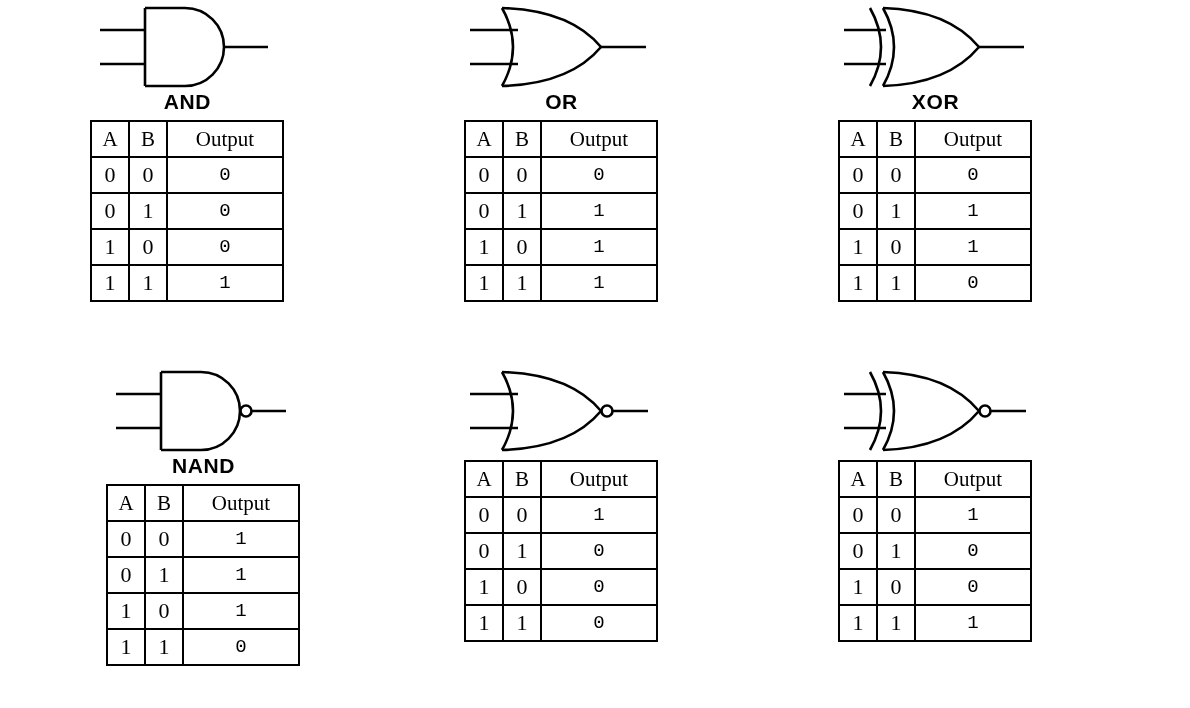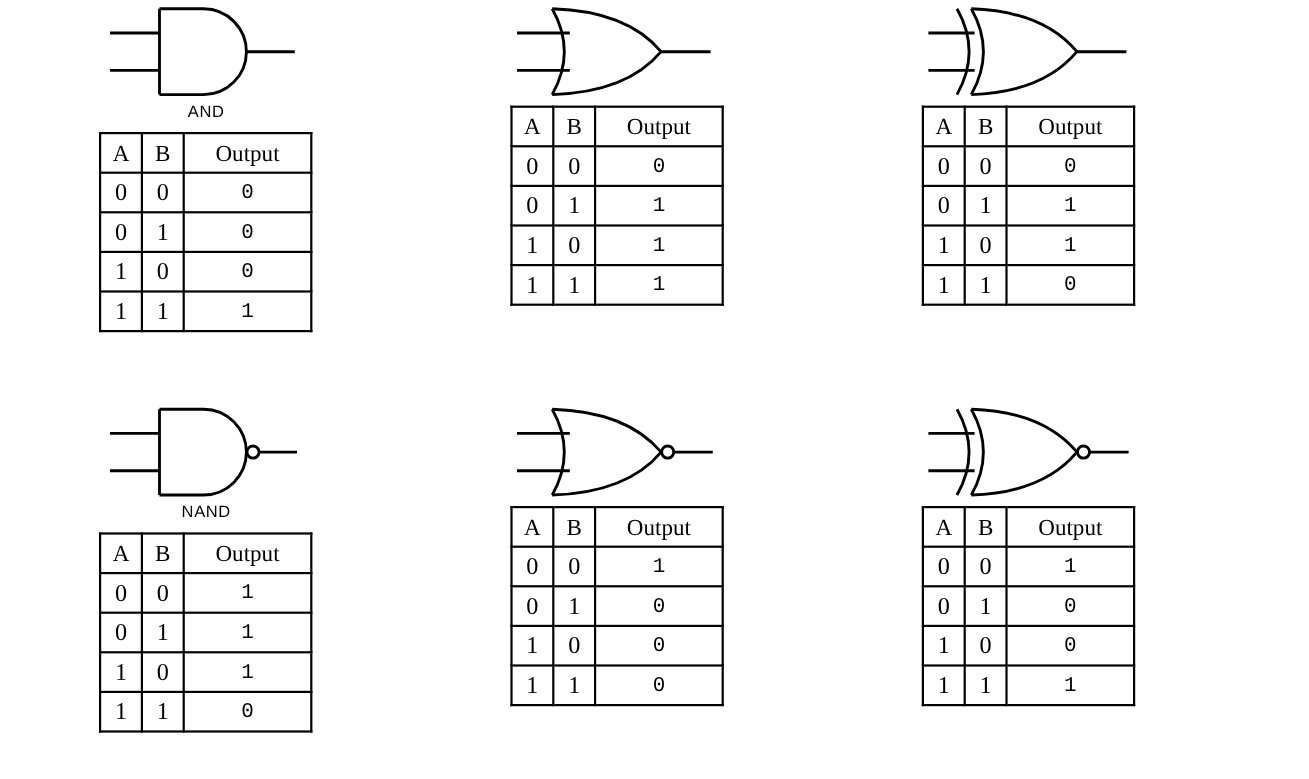--- a/index.html
+++ b/index.html
@@ -30,22 +30,22 @@
   }
   .symbol-wrap svg {
     position: absolute;
     left: 0;
     top: 0;
     display: block;
   }
   .gate-label {
     text-align: center;
     font-family: "Liberation Sans", sans-serif;
-    font-weight: normal;
-    font-size: 15px;
+    font-weight: bold;
+    font-size: 21px;
     letter-spacing: 0.6px;
     line-height: 24px;
     width: 195px;
     margin-left: 2px;
     color: #000000;
   }
   table.truth {
     border-collapse: collapse;
     table-layout: fixed;
     width: 194px;
@@ -133,20 +133,21 @@
   <div class="gate-cell" style="left:462px; top:2px;">
     <div class="symbol-wrap">
       <svg width="290" height="88" viewBox="0 0 290 88" fill="none" stroke="#000000" stroke-width="2.6">
         <line x1="8" y1="28" x2="56" y2="28"></line>
         <line x1="8" y1="62" x2="56" y2="62"></line>
         <path d="M40 6 Q62 45 40 84"></path>
         <path d="M40 6 Q108 8 139 45 Q108 82 40 84"></path>
         <line x1="139" y1="45" x2="184" y2="45"></line>
       </svg>
     </div>
+    <div class="gate-label">OR</div>
     <table class="truth">
       <colgroup>
           <col class="c-a">
           <col class="c-b">
           <col class="c-out">
         </colgroup>
       <thead>
         <tr>
           <th>A</th>
           <th>B</th>
@@ -182,59 +183,60 @@
     <div class="symbol-wrap">
       <svg width="290" height="88" viewBox="0 0 290 88" fill="none" stroke="#000000" stroke-width="2.6">
         <line x1="8" y1="28" x2="50" y2="28"></line>
         <line x1="8" y1="62" x2="50" y2="62"></line>
         <path d="M34 6 Q56 45 34 84"></path>
         <path d="M47 6 Q69 45 47 84"></path>
         <path d="M47 6 Q112 8 143 45 Q112 82 47 84"></path>
         <line x1="143" y1="45" x2="188" y2="45"></line>
       </svg>
     </div>
-    <table class="truth">
-      <colgroup>
-          <col class="c-a">
-          <col class="c-b">
-          <col class="c-out">
-        </colgroup>
-      <thead>
-        <tr>
-          <th>A</th>
-          <th>B</th>
-          <th>Output</th>
-        </tr>
-      </thead>
-      <tbody>
-        <tr>
-          <td class="ab">0</td>
-          <td class="ab">0</td>
-          <td class="outv">0</td>
-        </tr>
-        <tr>
-          <td class="ab">0</td>
-          <td class="ab">1</td>
-          <td class="outv">1</td>
-        </tr>
-        <tr>
-          <td class="ab">1</td>
-          <td class="ab">0</td>
-          <td class="outv">1</td>
-        </tr>
-        <tr>
-          <td class="ab">1</td>
-          <td class="ab">1</td>
-          <td class="outv">0</td>
-        </tr>
-      </tbody>
-    </table>
-  </div>
-
-  <div class="gate-cell" style="left:88px; top:366px;">
+    <div class="gate-label">XOR</div>
+    <table class="truth">
+      <colgroup>
+          <col class="c-a">
+          <col class="c-b">
+          <col class="c-out">
+        </colgroup>
+      <thead>
+        <tr>
+          <th>A</th>
+          <th>B</th>
+          <th>Output</th>
+        </tr>
+      </thead>
+      <tbody>
+        <tr>
+          <td class="ab">0</td>
+          <td class="ab">0</td>
+          <td class="outv">0</td>
+        </tr>
+        <tr>
+          <td class="ab">0</td>
+          <td class="ab">1</td>
+          <td class="outv">1</td>
+        </tr>
+        <tr>
+          <td class="ab">1</td>
+          <td class="ab">0</td>
+          <td class="outv">1</td>
+        </tr>
+        <tr>
+          <td class="ab">1</td>
+          <td class="ab">1</td>
+          <td class="outv">0</td>
+        </tr>
+      </tbody>
+    </table>
+  </div>
+
+  <div class="gate-cell" style="left:104px; top:366px;">
     <div class="symbol-wrap">
       <svg width="290" height="88" viewBox="0 0 290 88" fill="none" stroke="#000000" stroke-width="2.6">
         <line x1="12" y1="28" x2="57" y2="28"></line>
         <line x1="12" y1="62" x2="57" y2="62"></line>
         <path d="M57 6 L57 84"></path>
         <path d="M57 6 L97 6 A39 39 0 0 1 97 84 L57 84"></path>
         <circle cx="142" cy="45" r="5.5" fill="#ffffff"></circle>
         <line x1="148" y1="45" x2="182" y2="45"></line>
       </svg>
     </div>

